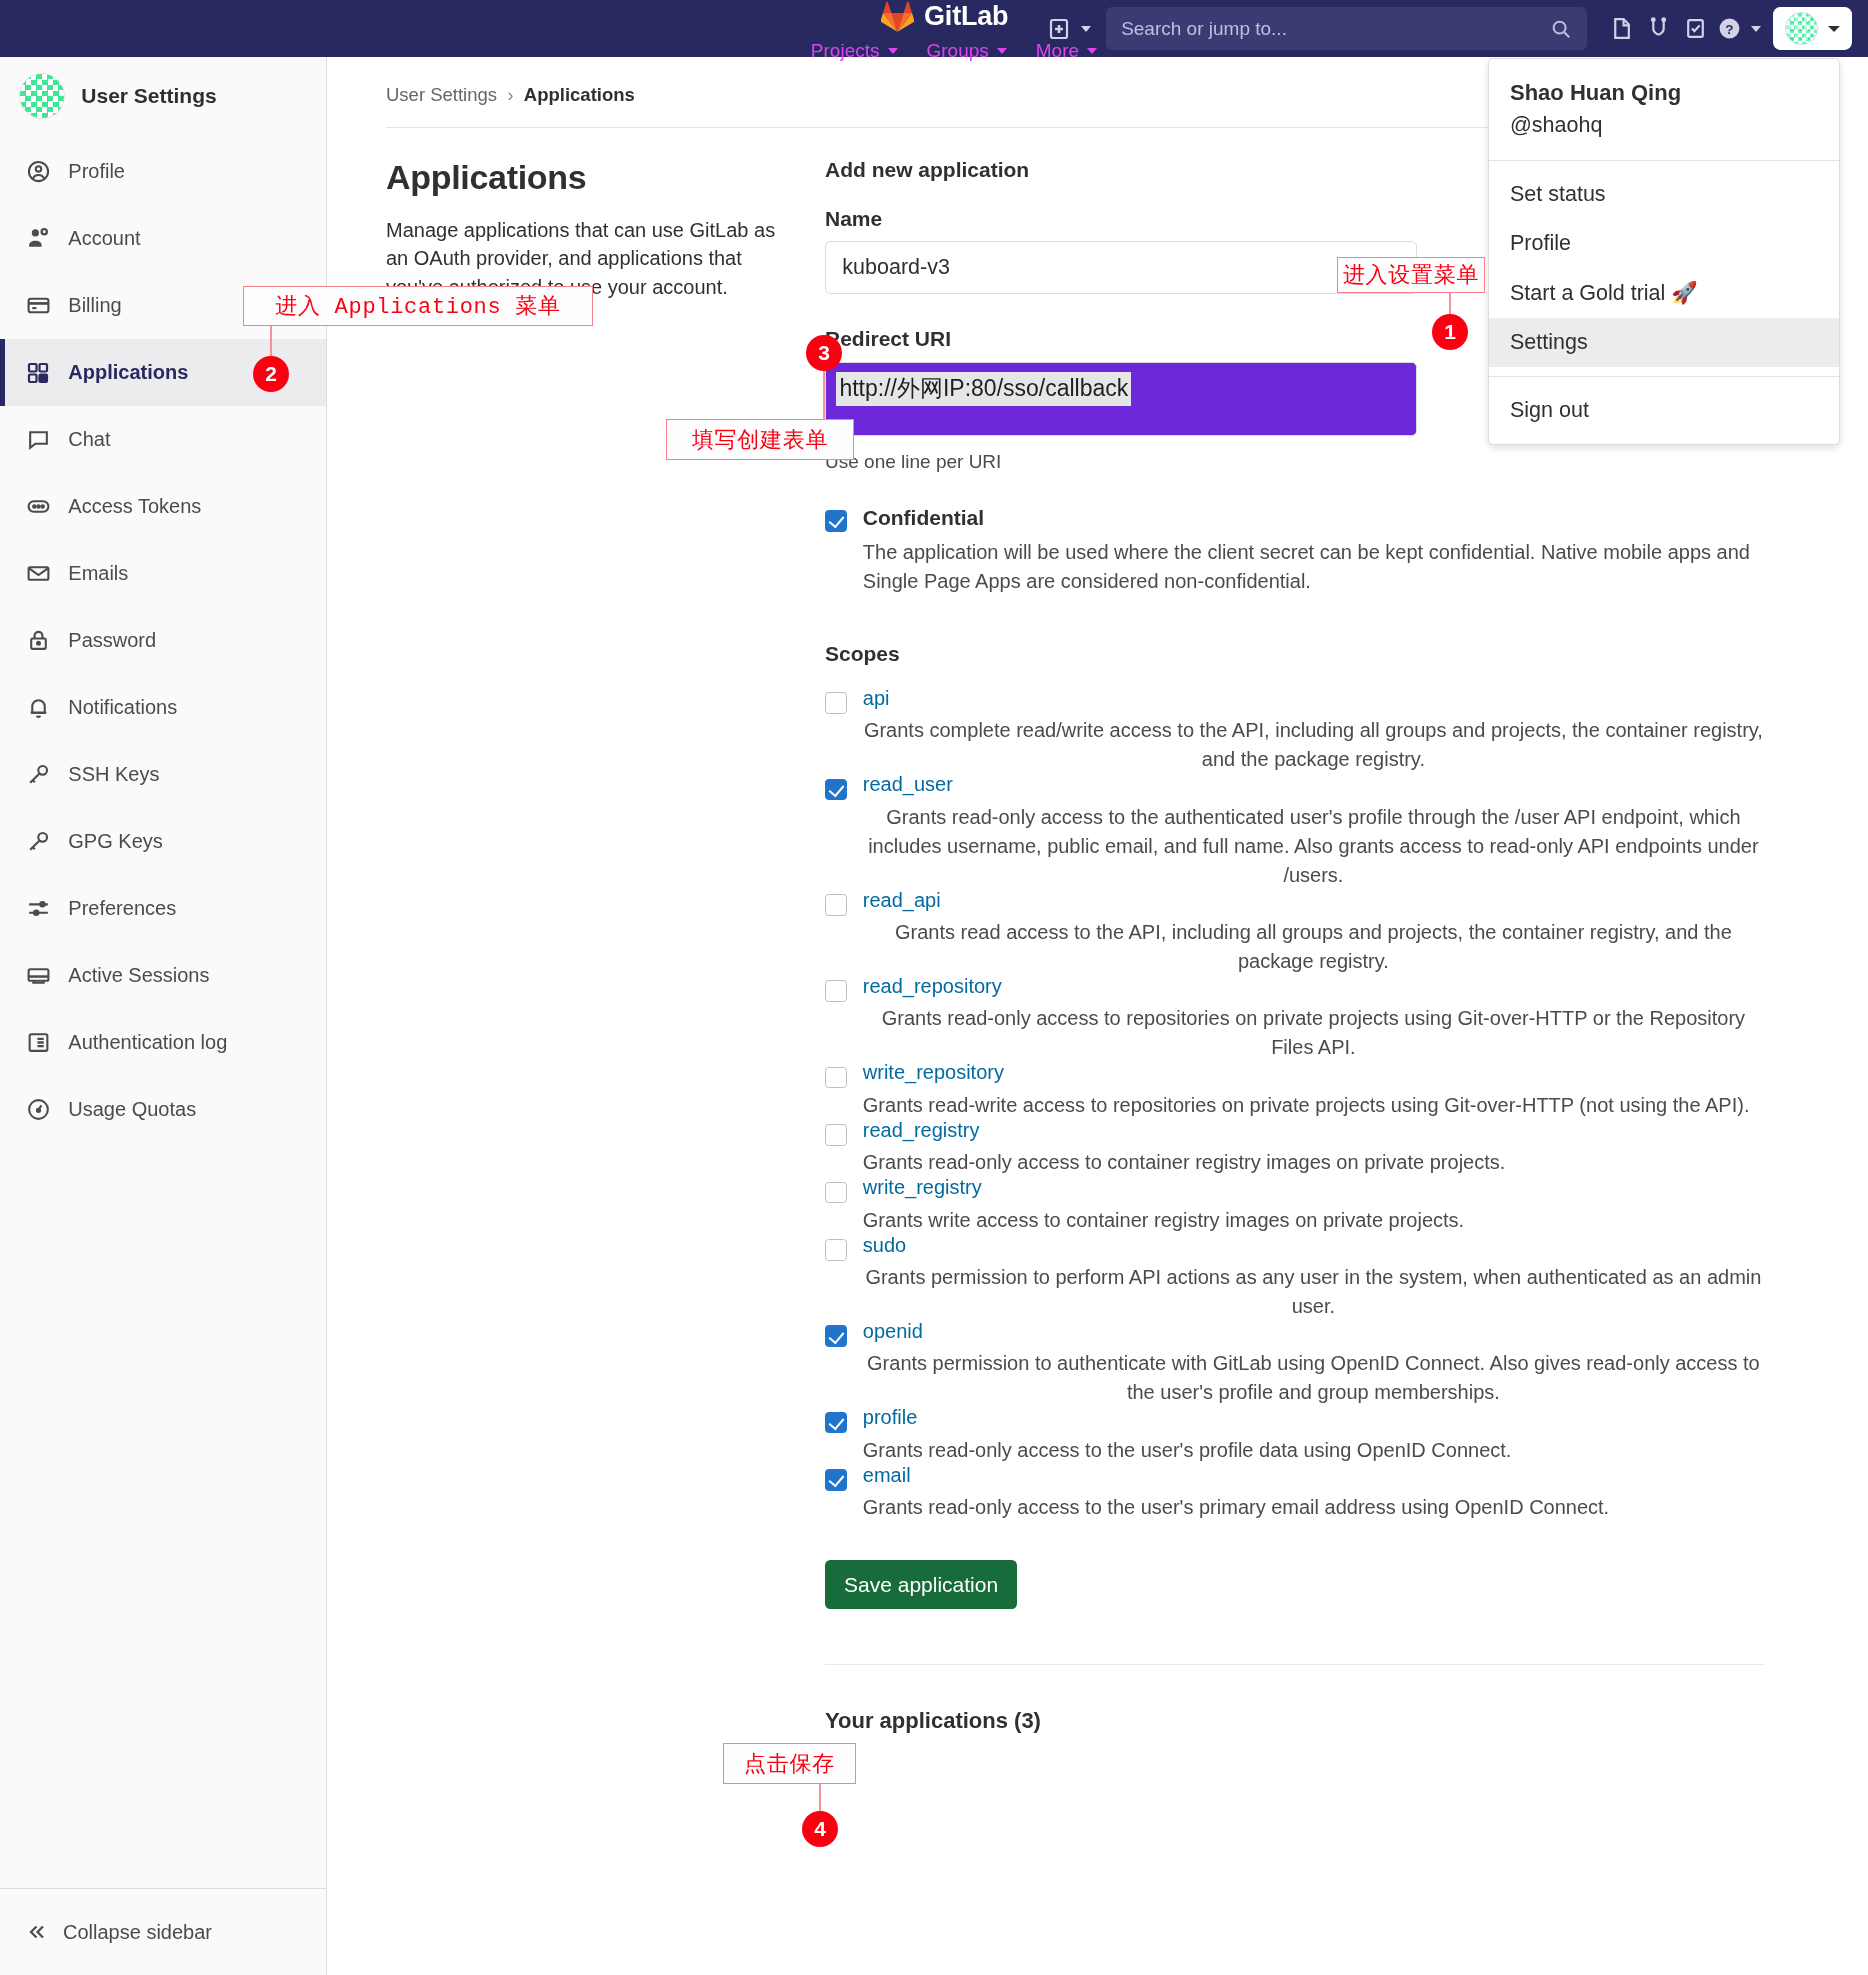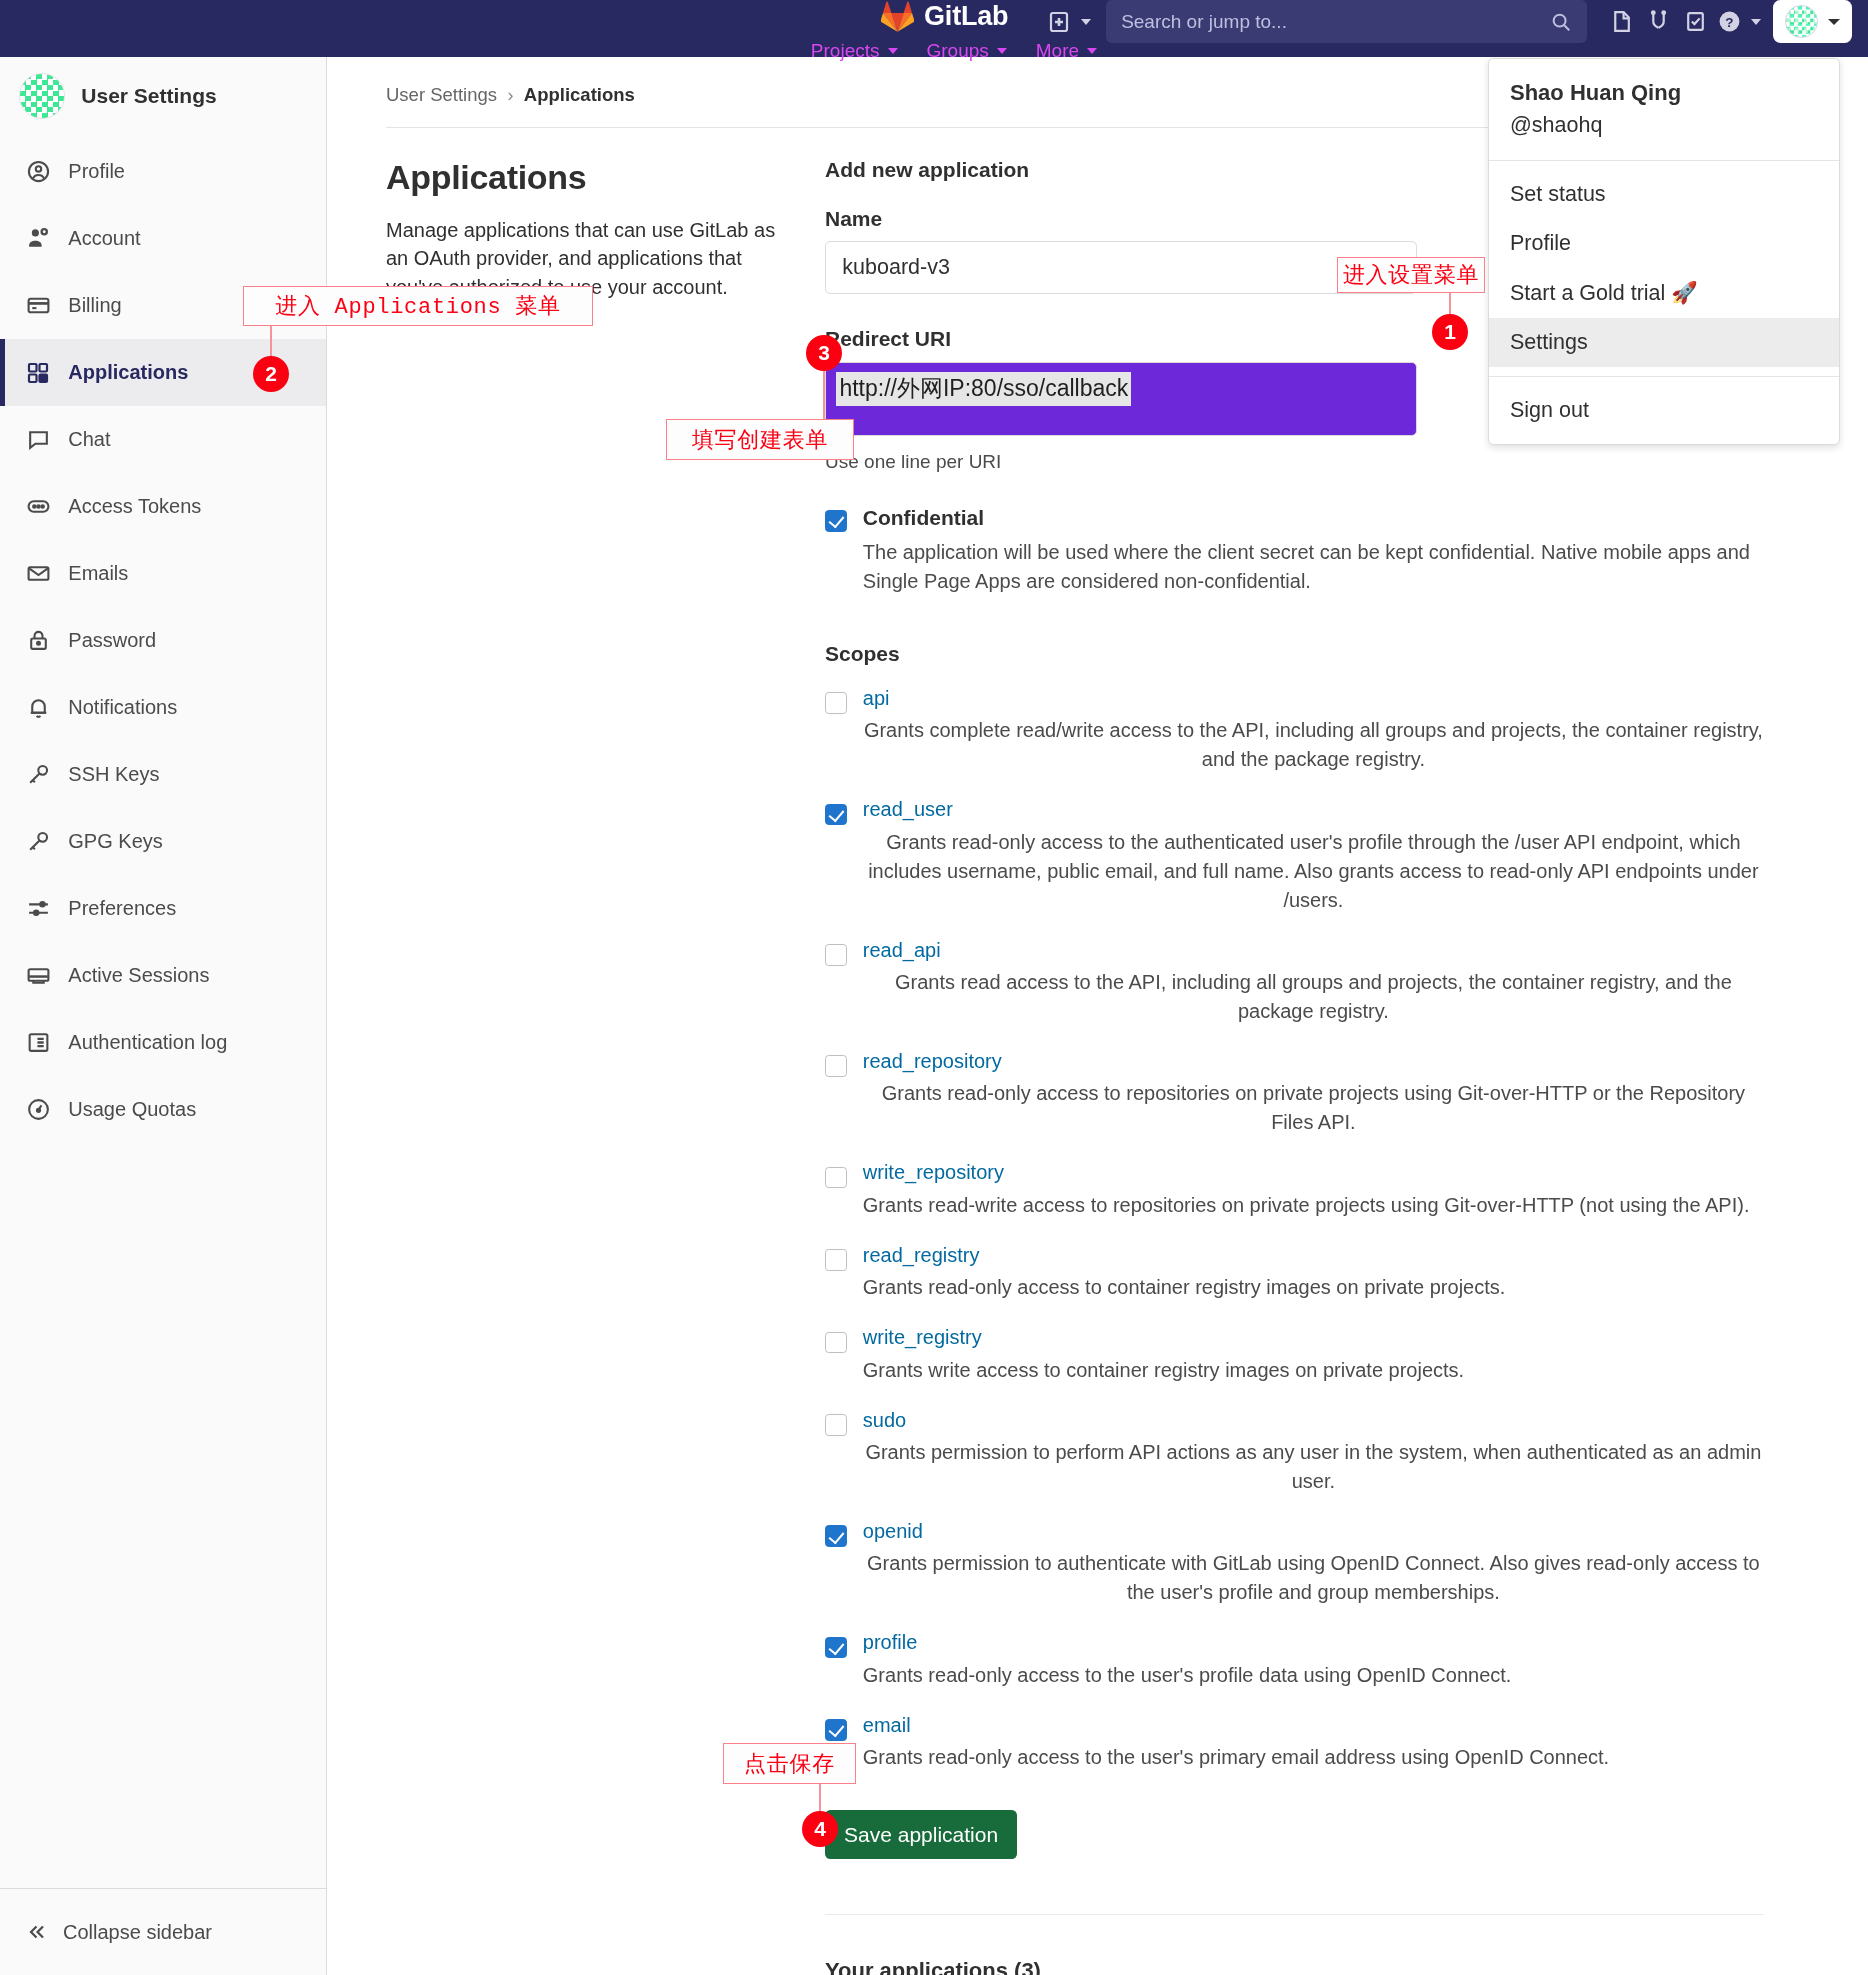--- a/index.html
+++ b/index.html
@@ -30,21 +30,21 @@
   }
   .topnav-links { display:flex; align-items:center; margin-left:40px; gap:3.7px; }
   .topnav-item {
     display:flex; align-items:center; gap:8.1px;
     color:#d946ef; font-size:19px; padding:6.7px 12.6px; border-radius:4.4px;
     cursor:pointer; white-space:nowrap;
   }
   .caret { width:0;height:0;border-left:6px solid transparent;border-right:6px solid transparent;border-top:6.7px solid currentColor; }
   .caret-sm { width:0;height:0;border-left:5.2px solid transparent;border-right:5.2px solid transparent;border-top:6px solid currentColor; }
 
-  .topbar-right { position:absolute; right:16.3px; top:0; height:43px; display:flex; align-items:center; gap:0; }
+  .topbar-right { position:absolute; right:16.3px; top:0; height:57px; display:flex; align-items:center; gap:0; }
   .tb-icon {
     color:#d3d2e5; display:flex; align-items:center; justify-content:center;
     width:37px; height:37px; cursor:pointer;
   }
   .tb-icon svg { display:block; }
   .plus-group { display:flex; align-items:center; gap:6.7px; color:#d3d2e5; cursor:pointer; margin-right:15px;}
   .help-group { display:flex; align-items:center; gap:6.7px; color:#d3d2e5; cursor:pointer; }
 
   #searchbox {
     width:481px; height:43px; background:#3b3b73; border-radius:6px;
@@ -150,21 +150,21 @@
   .cb.on { background:#1f75cb; border-color:#1f75cb; }
   .cb.on::after {
     content:""; position:absolute; left:6px; top:2.2px; width:6.7px; height:12px;
     border-right:2.6px solid #fff; border-bottom:2.6px solid #fff;
     transform:rotate(40deg);
   }
   .chk-label { font-size:21px; font-weight:700; color:#303030; line-height:1.1; }
   .chk-desc { font-size:20px; line-height:1.45; color:#4b4b4b; margin-top:9px; max-width:928px; }
 
   #scopes-title { font-size:21px; font-weight:700; color:#303030; margin:46px 0 0 0; }
-  .scope-item { display:flex; align-items:flex-start; gap:16.3px; margin-top:25px; }
+  .scope-item { display:flex; align-items:flex-start; gap:16.3px; }
   .scope-item.tight { margin-top:22px; }
   .scope-name { font-size:20px; font-weight:400; color:#0369a1; line-height:1.05; }
   .scope-desc { font-size:20px; line-height:1.45; color:#4b4b4b; max-width:910px; margin-top:7.4px;text-align:center; }
 
   #save-btn {
     margin-top:38px; background:#186b3a; color:#fff; border:none;
     border-radius:5.2px; padding:0 19px; height:49px;
     font-size:21px; font-family:"Liberation Sans", sans-serif; cursor:pointer;
   }
   #bottom-rule { margin:55px 0 0 0; border-top:0.7px solid #e9e9e9; width:939px; }

